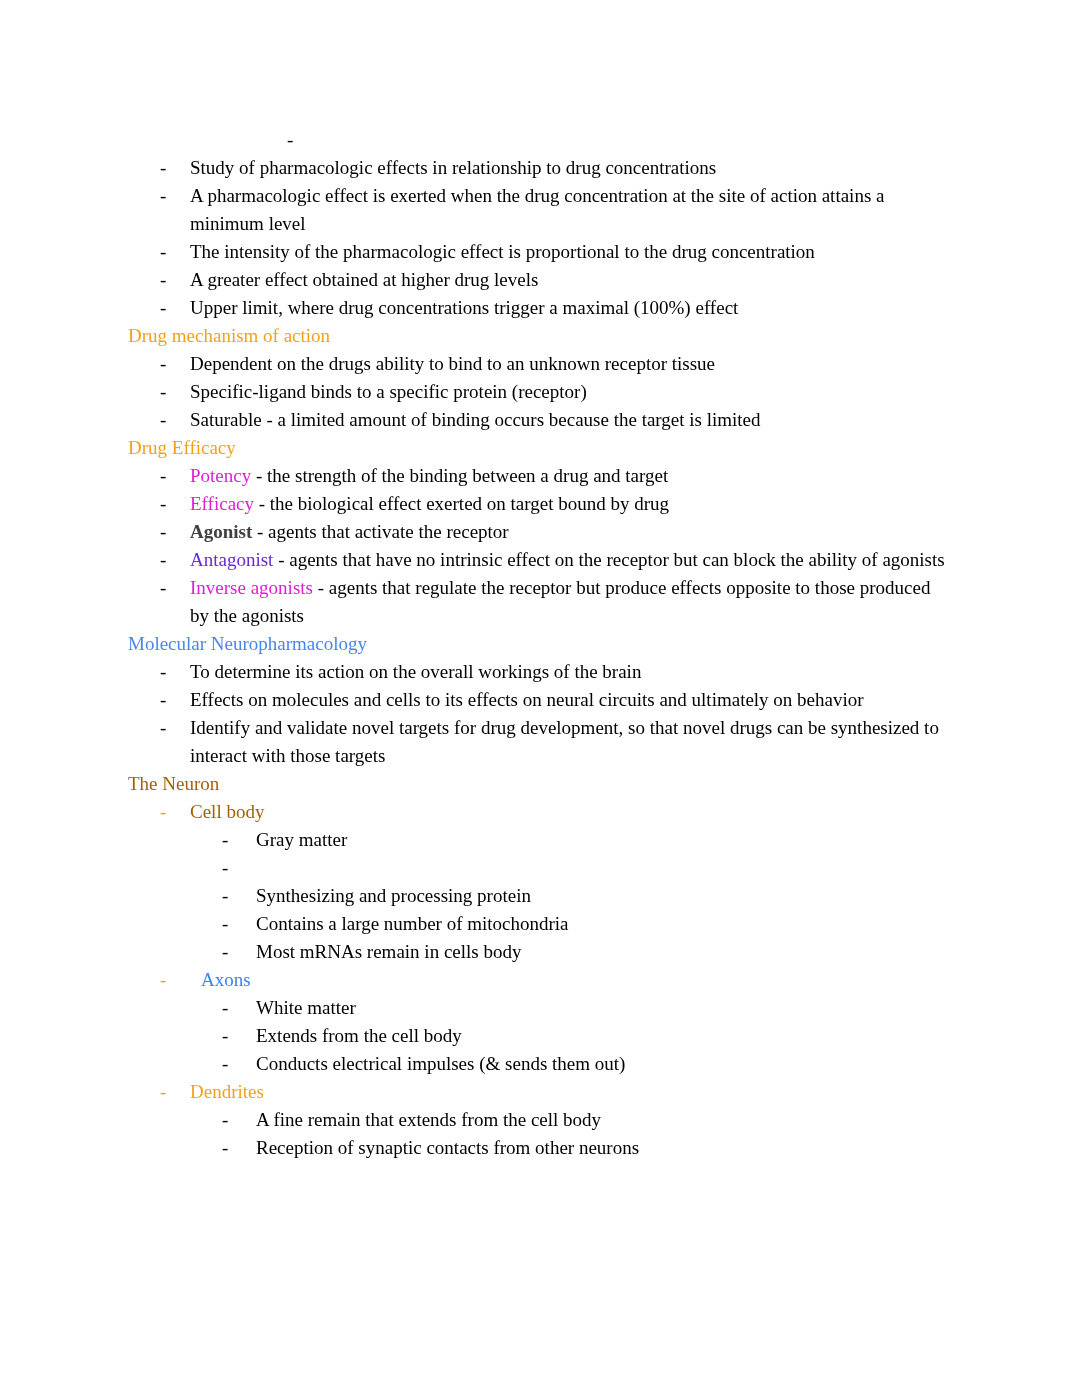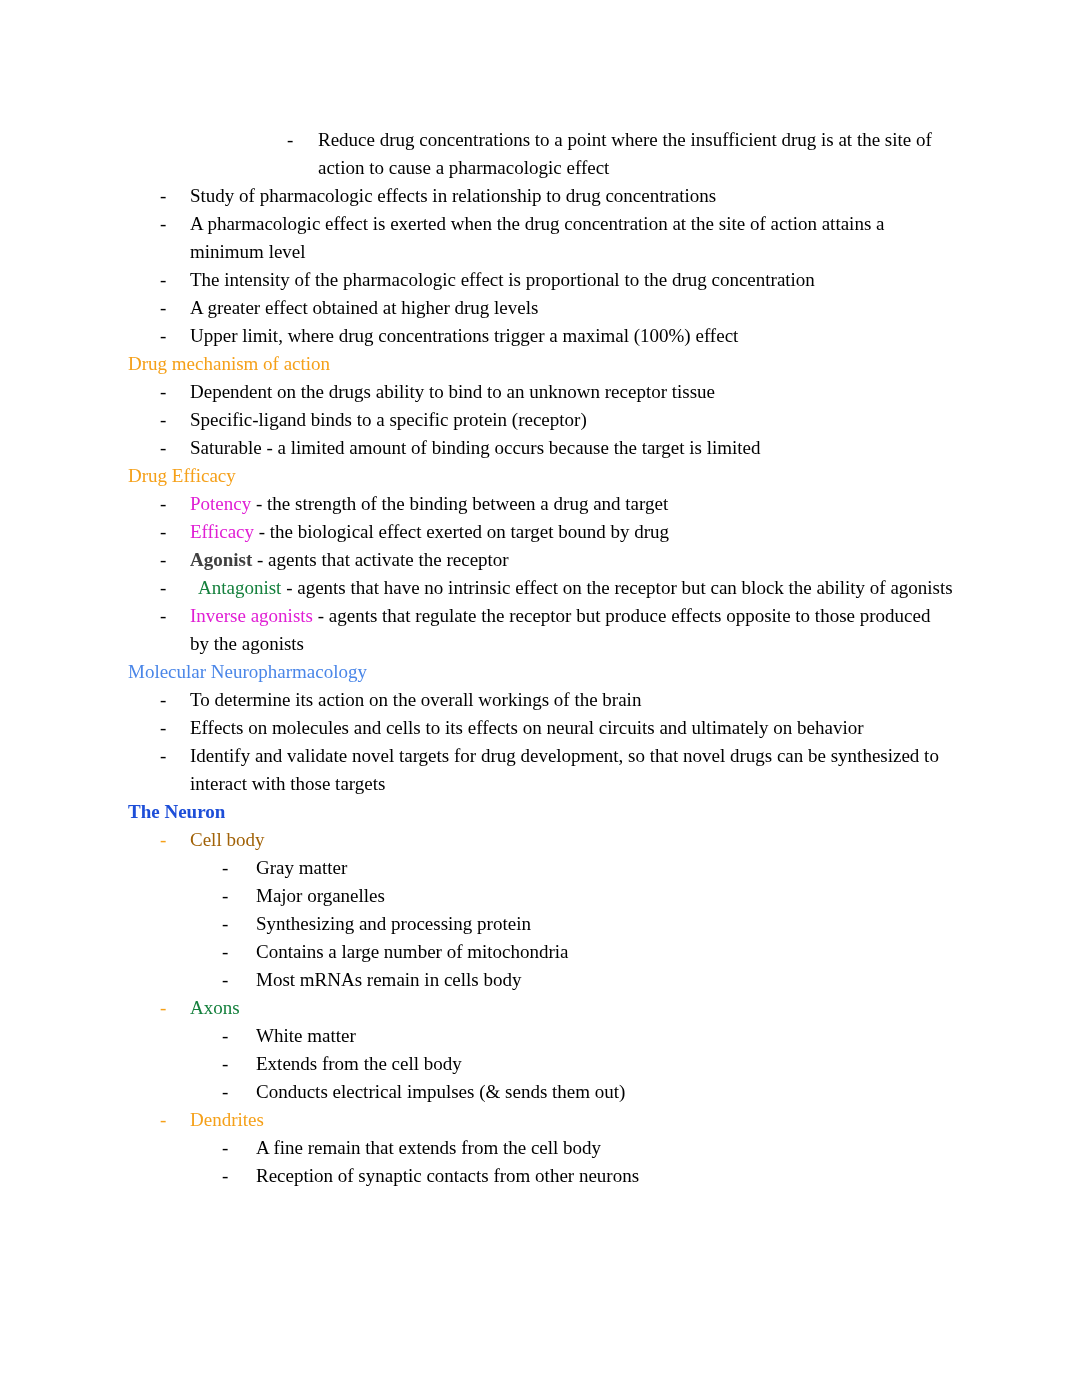--- a/index.html
+++ b/index.html
@@ -40,21 +40,20 @@
   .level-3 { padding-left: 159px; }
   .level-3 > .dash { width: 31px; }
 </style>
 </head>
 <body>
 
 <div class="page">
   <div>
       <div class="line level-3">
         <span class="dash">-</span>
-        <span class="content"><span>Reduce drug concentrations to a point where the insufficient drug is at the site of action to cause a pharmacologic effect</span></span>
       </div>
       <div class="line level-1">
         <span class="dash">-</span>
         <span class="content"><span>Study of pharmacologic effects in relationship to drug concentrations</span></span>
       </div>
       <div class="line level-1">
         <span class="dash">-</span>
         <span class="content"><span>A pharmacologic effect is exerted when the drug concentration at the site of action attains a minimum level</span></span>
       </div>
       <div class="line level-1">
@@ -94,21 +93,21 @@
       <div class="line level-1">
         <span class="dash">-</span>
         <span class="content"><span style="color: rgb(224, 31, 212);">Efficacy</span><span> - the biological effect exerted on target bound by drug</span></span>
       </div>
       <div class="line level-1">
         <span class="dash">-</span>
         <span class="content"><span style="color: #404040; font-weight: bold;">Agonist</span><span> - agents that activate the receptor</span></span>
       </div>
       <div class="line level-1">
         <span class="dash">-</span>
-        <span class="content"><span style="color: #15803d; margin-left: 8px;">Antagonist</span><span> - agents that have no intrinsic effect on the receptor but can block the ability of agonists</span></span>
+        <span class="content"><span style="color: #6d28d9;">Antagonist</span><span> - agents that have no intrinsic effect on the receptor but can block the ability of agonists</span></span>
       </div>
       <div class="line level-1">
         <span class="dash">-</span>
         <span class="content"><span style="color: rgb(224, 31, 212);">Inverse agonists</span><span> - agents that regulate the receptor but produce effects opposite to those produced by the agonists</span></span>
       </div>
       <div class="line level-0">
         <span class="content"><span style="color: rgb(74, 134, 232);">Molecular Neuropharmacology</span></span>
       </div>
       <div class="line level-1">
         <span class="dash">-</span>
@@ -116,49 +115,48 @@
       </div>
       <div class="line level-1">
         <span class="dash">-</span>
         <span class="content"><span>Effects on molecules and cells to its effects on neural circuits and ultimately on behavior</span></span>
       </div>
       <div class="line level-1">
         <span class="dash">-</span>
         <span class="content"><span>Identify and validate novel targets for drug development, so that novel drugs can be synthesized to interact with those targets</span></span>
       </div>
       <div class="line level-0">
-        <span class="content"><span style="color: #1d4ed8; font-weight: bold;">The Neuron</span></span>
+        <span class="content"><span style="color: #a16207;">The Neuron</span></span>
       </div>
       <div class="line level-1">
         <span class="dash" style="color: rgb(245, 160, 25);">-</span>
         <span class="content"><span style="color: #a16207;">Cell body</span></span>
       </div>
       <div class="line level-2">
         <span class="dash">-</span>
         <span class="content"><span>Gray matter</span></span>
       </div>
       <div class="line level-2">
         <span class="dash">-</span>
-        <span class="content"><span>Major organelles</span></span>
       </div>
       <div class="line level-2">
         <span class="dash">-</span>
         <span class="content"><span>Synthesizing and processing protein</span></span>
       </div>
       <div class="line level-2">
         <span class="dash">-</span>
         <span class="content"><span>Contains a large number of mitochondria</span></span>
       </div>
       <div class="line level-2">
         <span class="dash">-</span>
         <span class="content"><span>Most mRNAs remain in cells body</span></span>
       </div>
       <div class="line level-1">
         <span class="dash" style="color: rgb(245, 160, 25);">-</span>
-        <span class="content"><span style="color: #15803d;">Axons</span></span>
+        <span class="content"><span style="color: #3b82f6; margin-left: 11px;">Axons</span></span>
       </div>
       <div class="line level-2">
         <span class="dash">-</span>
         <span class="content"><span>White matter</span></span>
       </div>
       <div class="line level-2">
         <span class="dash">-</span>
         <span class="content"><span>Extends from the cell body</span></span>
       </div>
       <div class="line level-2">

